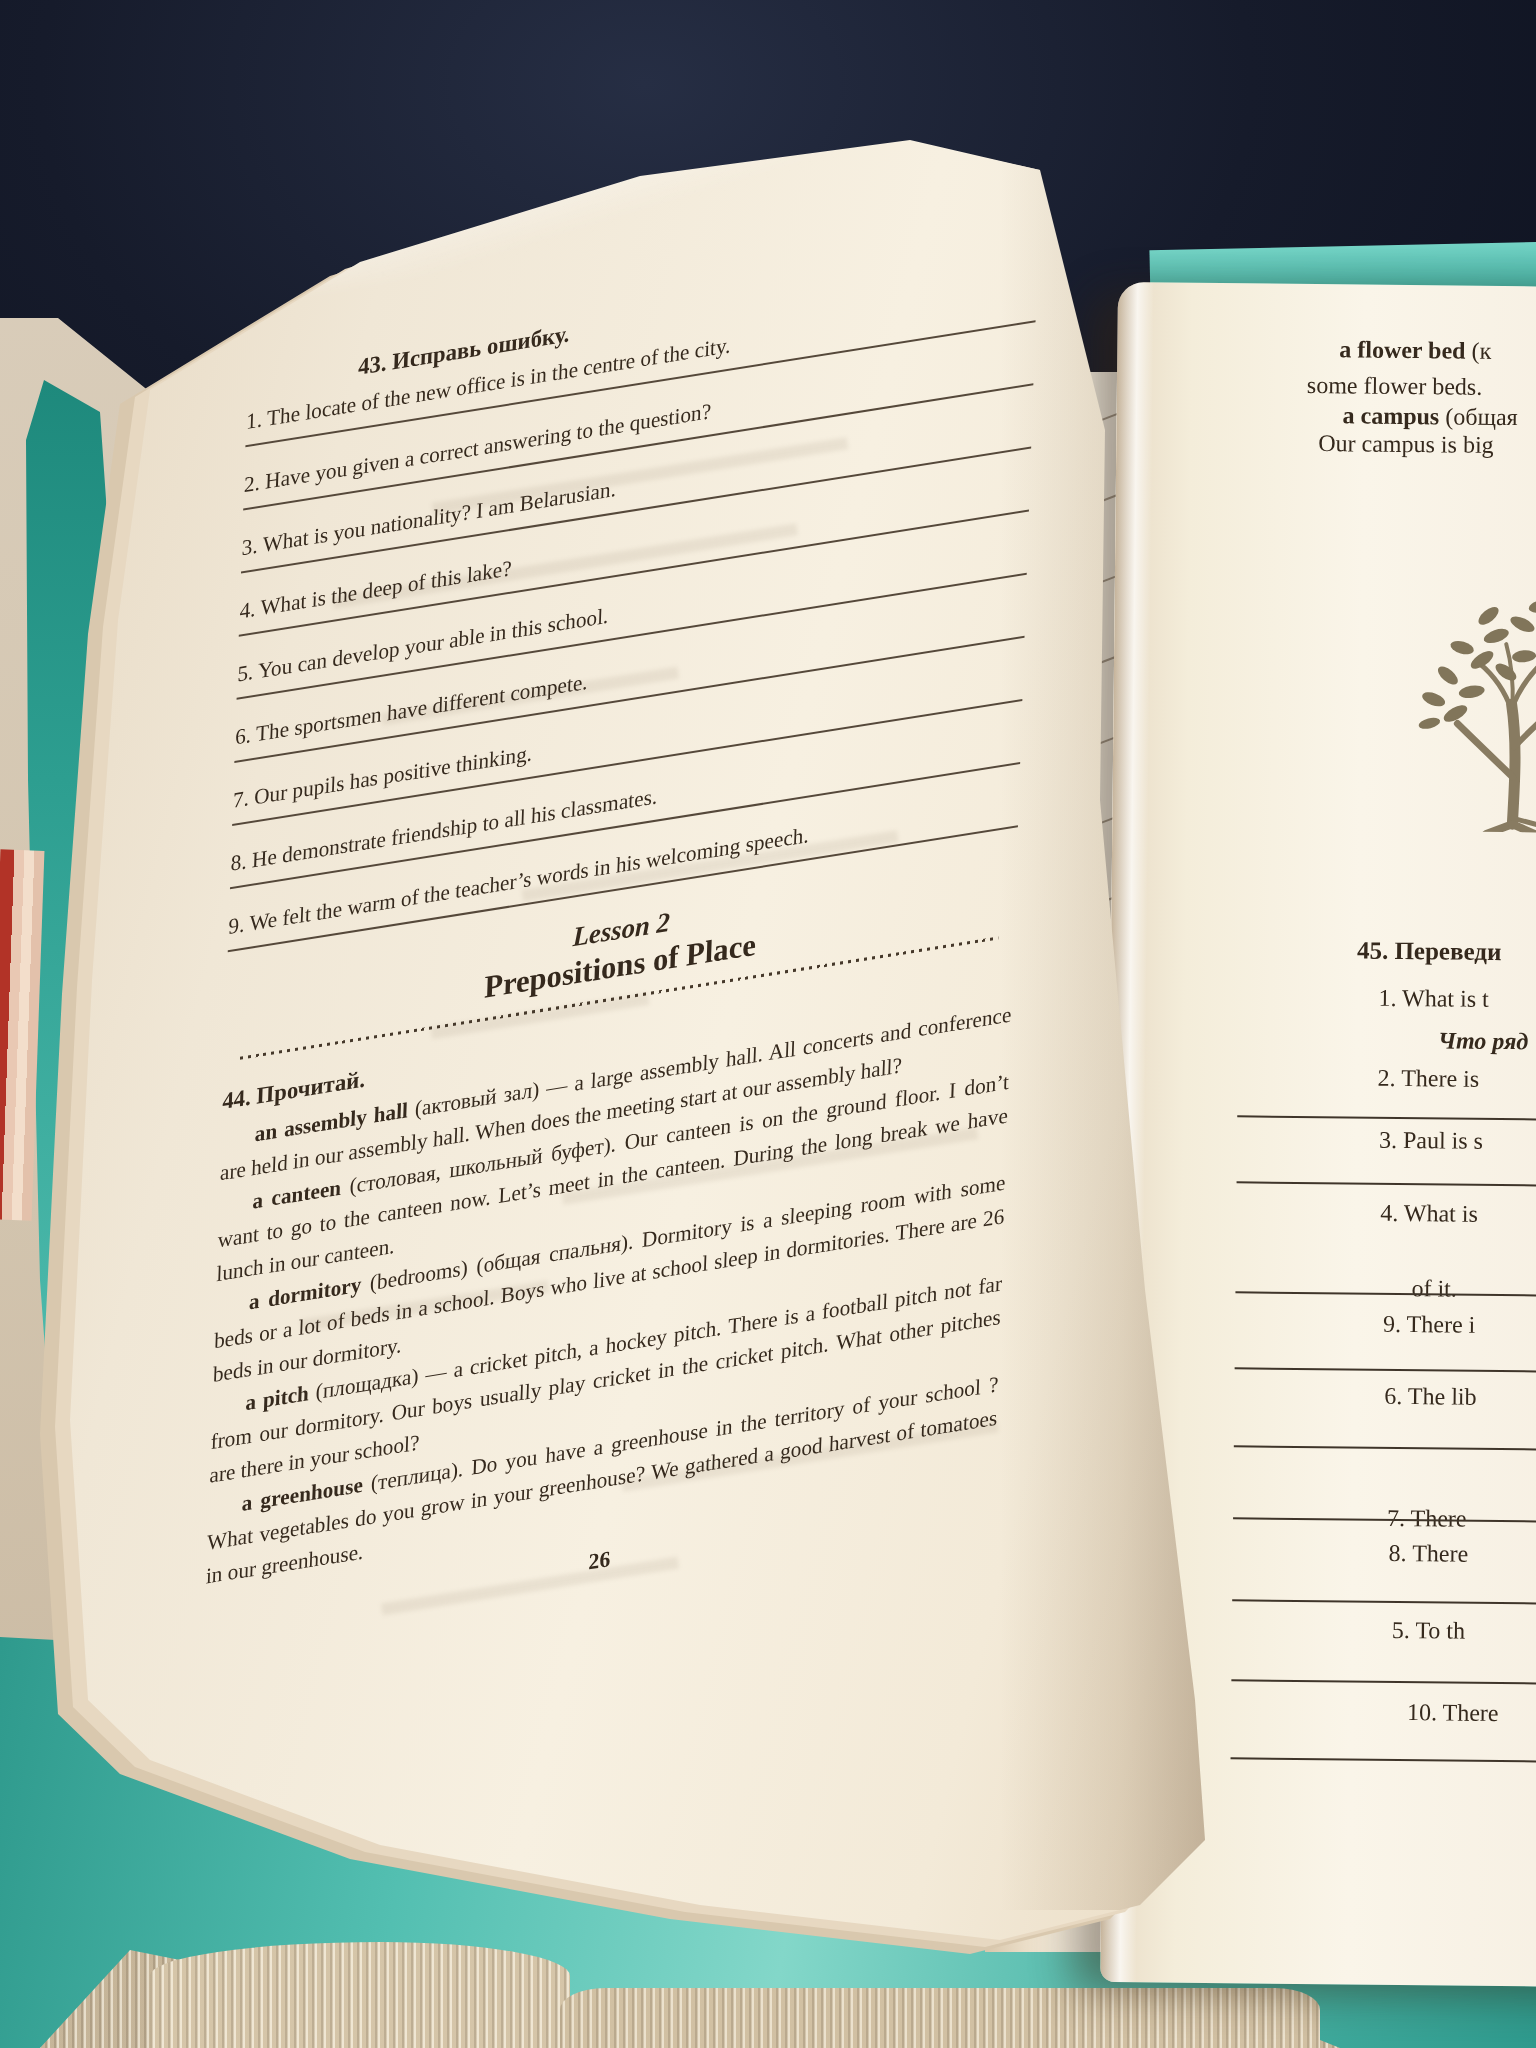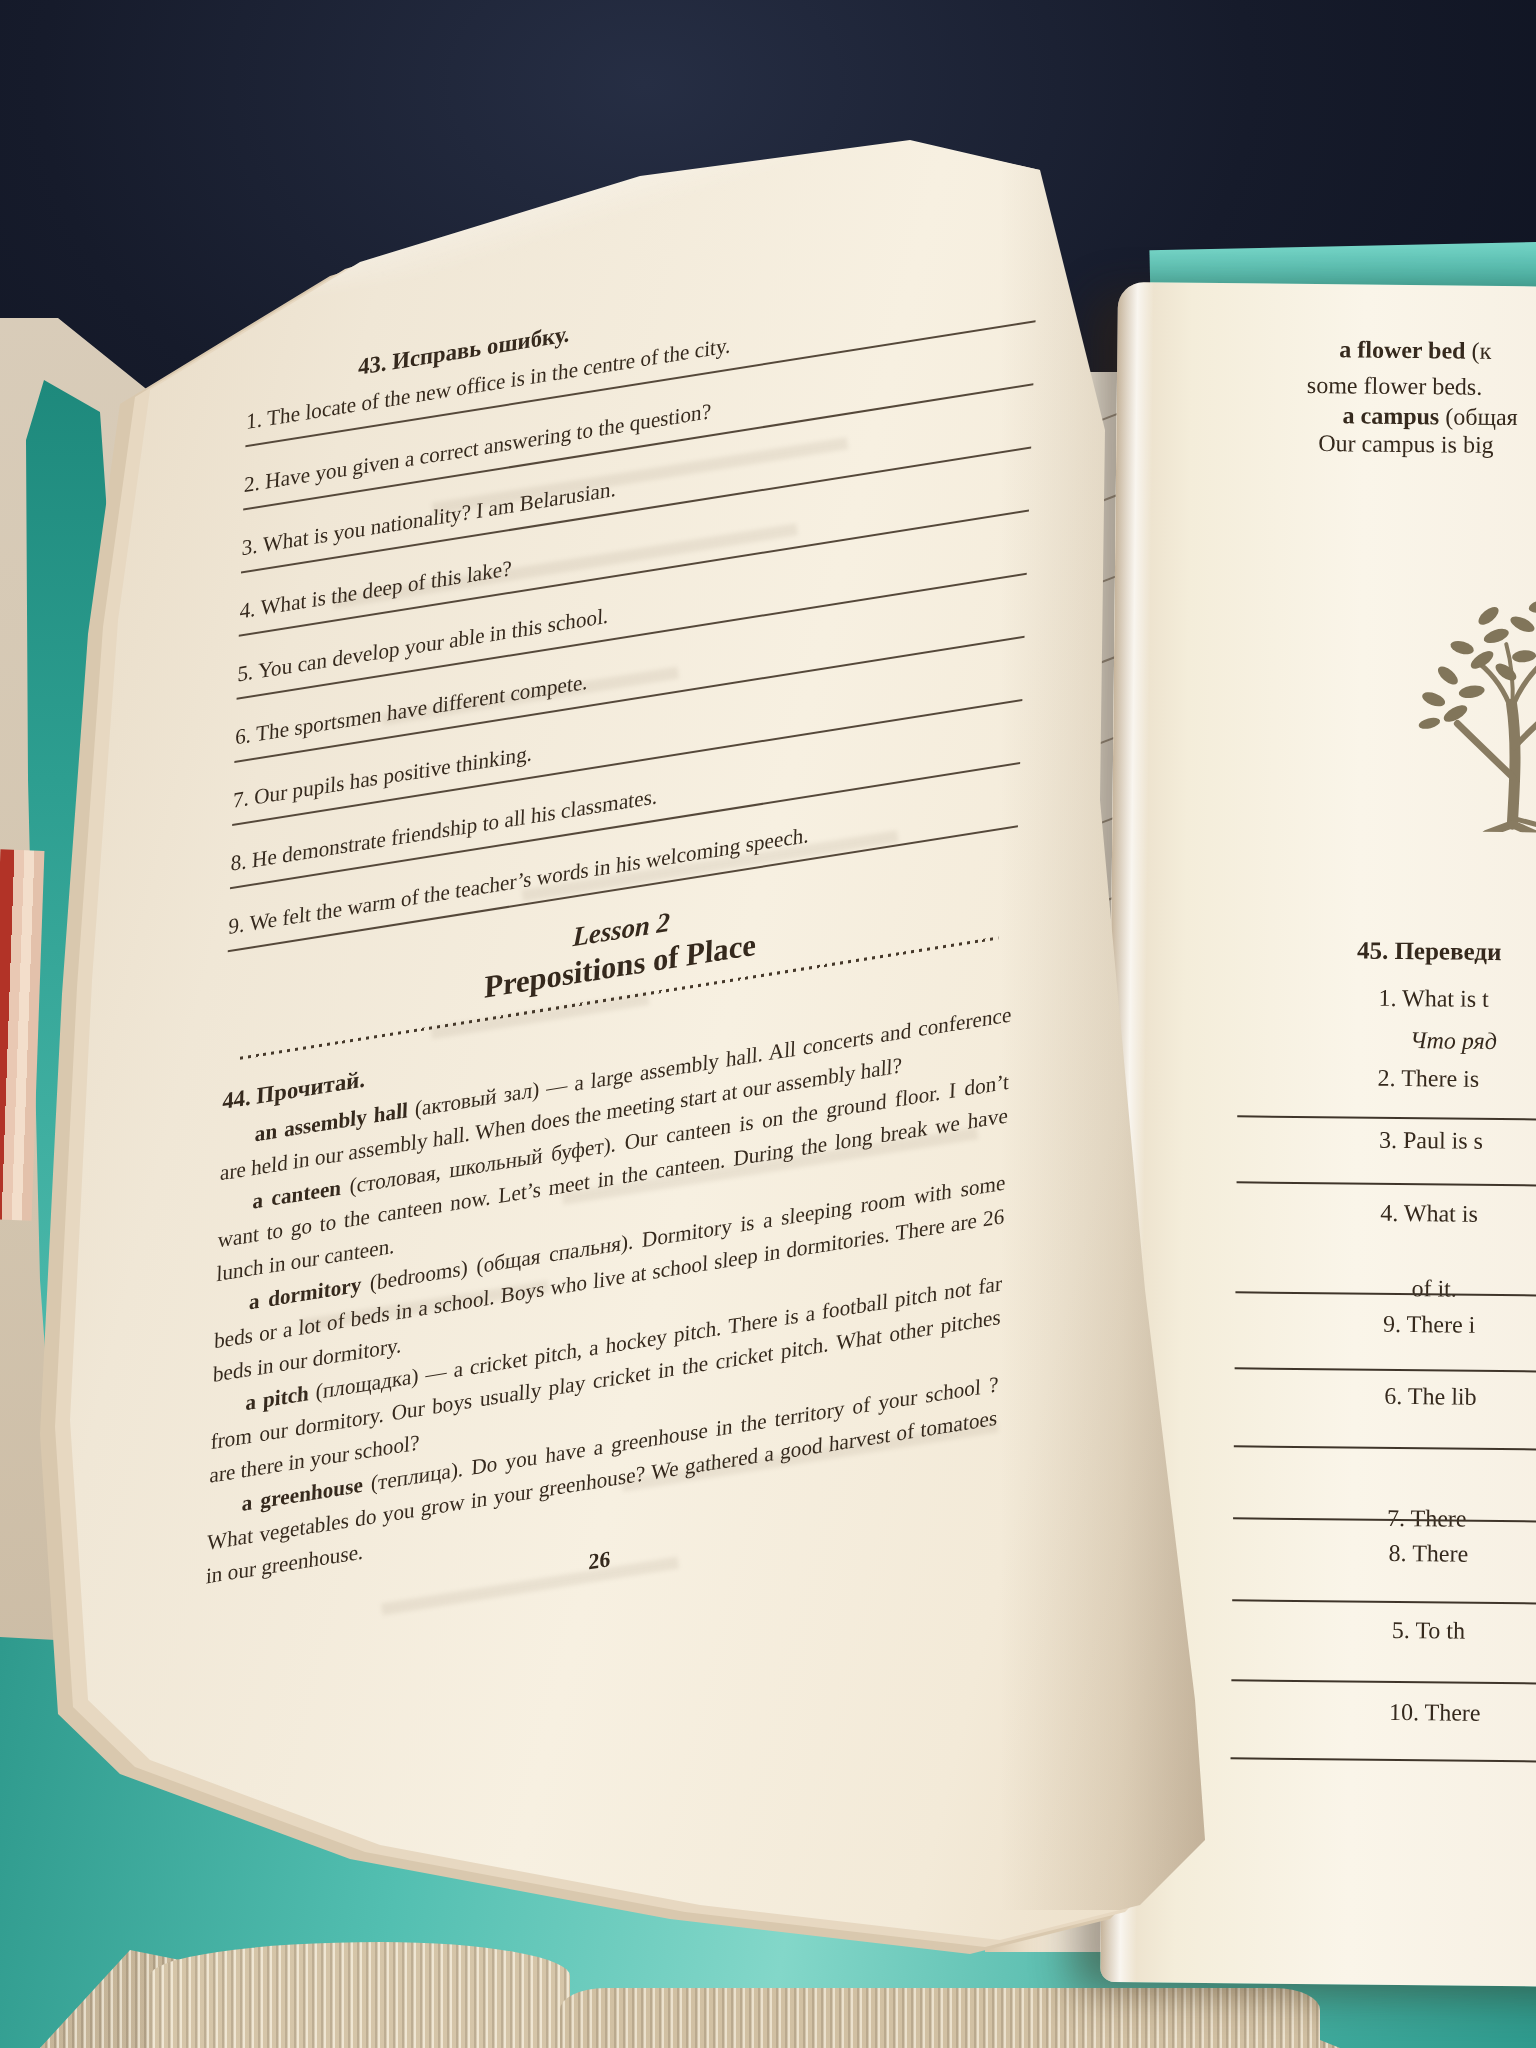--- a/index.html
+++ b/index.html
@@ -39,21 +39,21 @@
   
   .rpage{position:absolute;left:1118px;top:282px;width:620px;height:1700px;transform:rotate(.6deg);transform-origin:0 0;
     background:linear-gradient(90deg,#e8dbc5 0,#f4edda 12%,#faf5e9 40%,#f4ecdf 100%);
     box-shadow:-28px 10px 42px rgba(55,38,18,.45);border-radius:26px 0 0 14px;overflow:hidden;font-size:24px;}
   .rpage .curl{position:absolute;left:0;top:0;width:36px;height:100%;
     background:linear-gradient(90deg,rgba(118,89,58,.30),rgba(255,255,255,.7) 55%,rgba(255,255,255,0));}
   .rline{position:absolute;white-space:nowrap;}
   .rterm{font-weight:bold;}
   .rtitle{position:absolute;font-weight:bold;white-space:nowrap;}
   .ritem{position:absolute;white-space:nowrap;}
-  .rsub{position:absolute;font-weight:normal;font-style:italic;white-space:nowrap;}
+  .rsub{position:absolute;font-weight:bold;font-style:italic;white-space:nowrap;margin-left:28px;}
   .rrule{position:absolute;left:128px;width:520px;border-bottom:2.5px solid #3f352a;}
   .tree{position:absolute;left:250px;top:286px;}
   
   .lpoly{position:absolute;left:0;top:0;width:1536px;height:2048px;
     clip-path:polygon(150px 390px,360px 262px,640px 176px,910px 140px,1040px 170px,1105px 430px,1100px 800px,1145px 1290px,1195px 1700px,1205px 1840px,1140px 1905px,1000px 1940px,700px 1905px,380px 1845px,150px 1760px,88px 1700px,70px 1420px,92px 980px,118px 620px);}
   .stack2{background:#d9c8ae;transform:translate(-30px,14px);}
   .stack1{background:#e7d8c1;transform:translate(-15px,7px);}
   .lpage{background:linear-gradient(104deg,#e4d5be 0%,#f0e7d6 22%,#f7f0e1 48%,#f3ead8 68%,#e9dac2 85%,#dfccaf 97%);
     filter:drop-shadow(6px 24px 20px rgba(50,33,12,.38));}
   .lpage .topcurl{position:absolute;left:130px;top:120px;width:940px;height:120px;border-radius:50%;
@@ -167,21 +167,21 @@
     <div class="ritem" style="left:276px;top:1026px;">9. There i</div>
     <div class="rrule" style="top:1084px;"></div>
     <div class="ritem" style="left:278px;top:1098px;">6. The lib</div>
     <div class="rrule" style="top:1162px;"></div>
     <div class="ritem" style="left:282px;top:1220px;">7. There</div>
     <div class="rrule" style="top:1234px;"></div>
     <div class="ritem" style="left:284px;top:1255px;text-align:center;">8. There</div>
     <div class="rrule" style="top:1316px;"></div>
     <div class="ritem" style="left:288px;top:1332px;">5. To th</div>
     <div class="rrule" style="top:1396px;"></div>
-    <div class="ritem" style="left:286px;top:1414px;">10. There</div>
+    <div class="ritem" style="left:304px;top:1414px;">10. There</div>
     <div class="rrule" style="top:1474px;"></div>
   </div>
 
   <div class="lpoly stack2"></div>
   <div class="lpoly stack1"></div>
   <div class="lpoly lpage">
     <div class="topcurl"></div>
     <div class="rshade"></div>
 
     <div class="ghost" style="left:430px;top:470px;width:420px;"></div>

